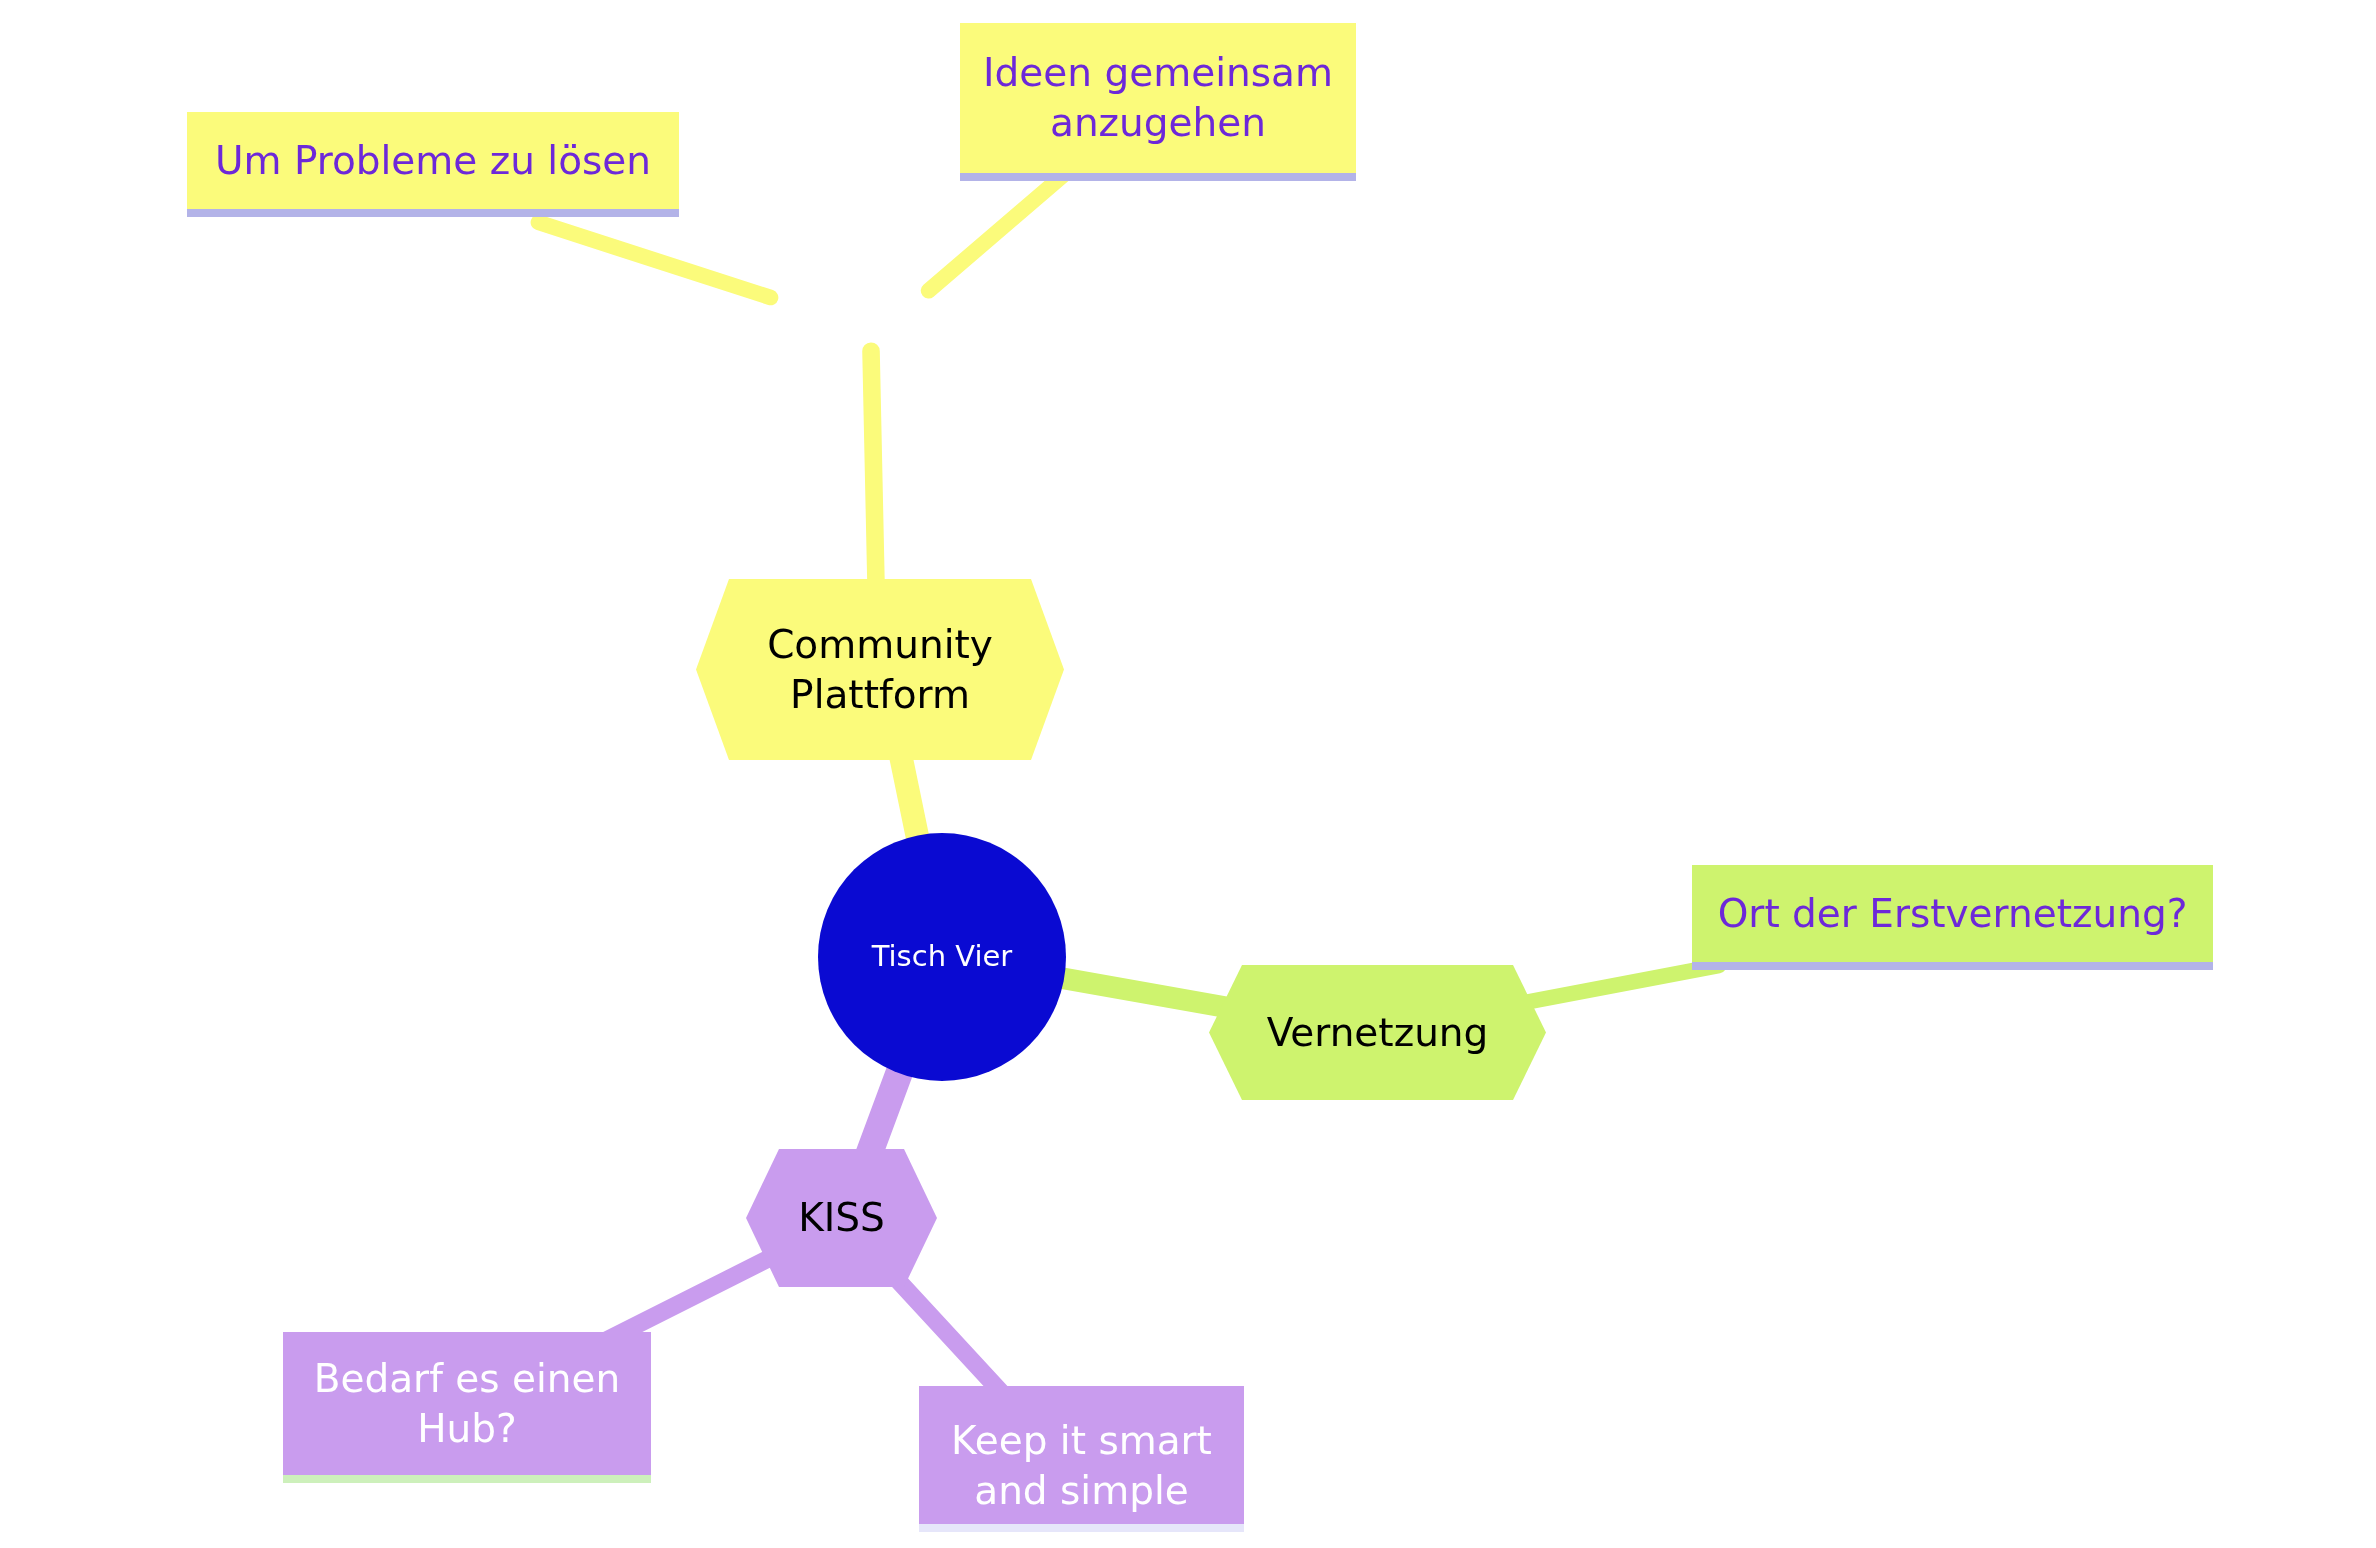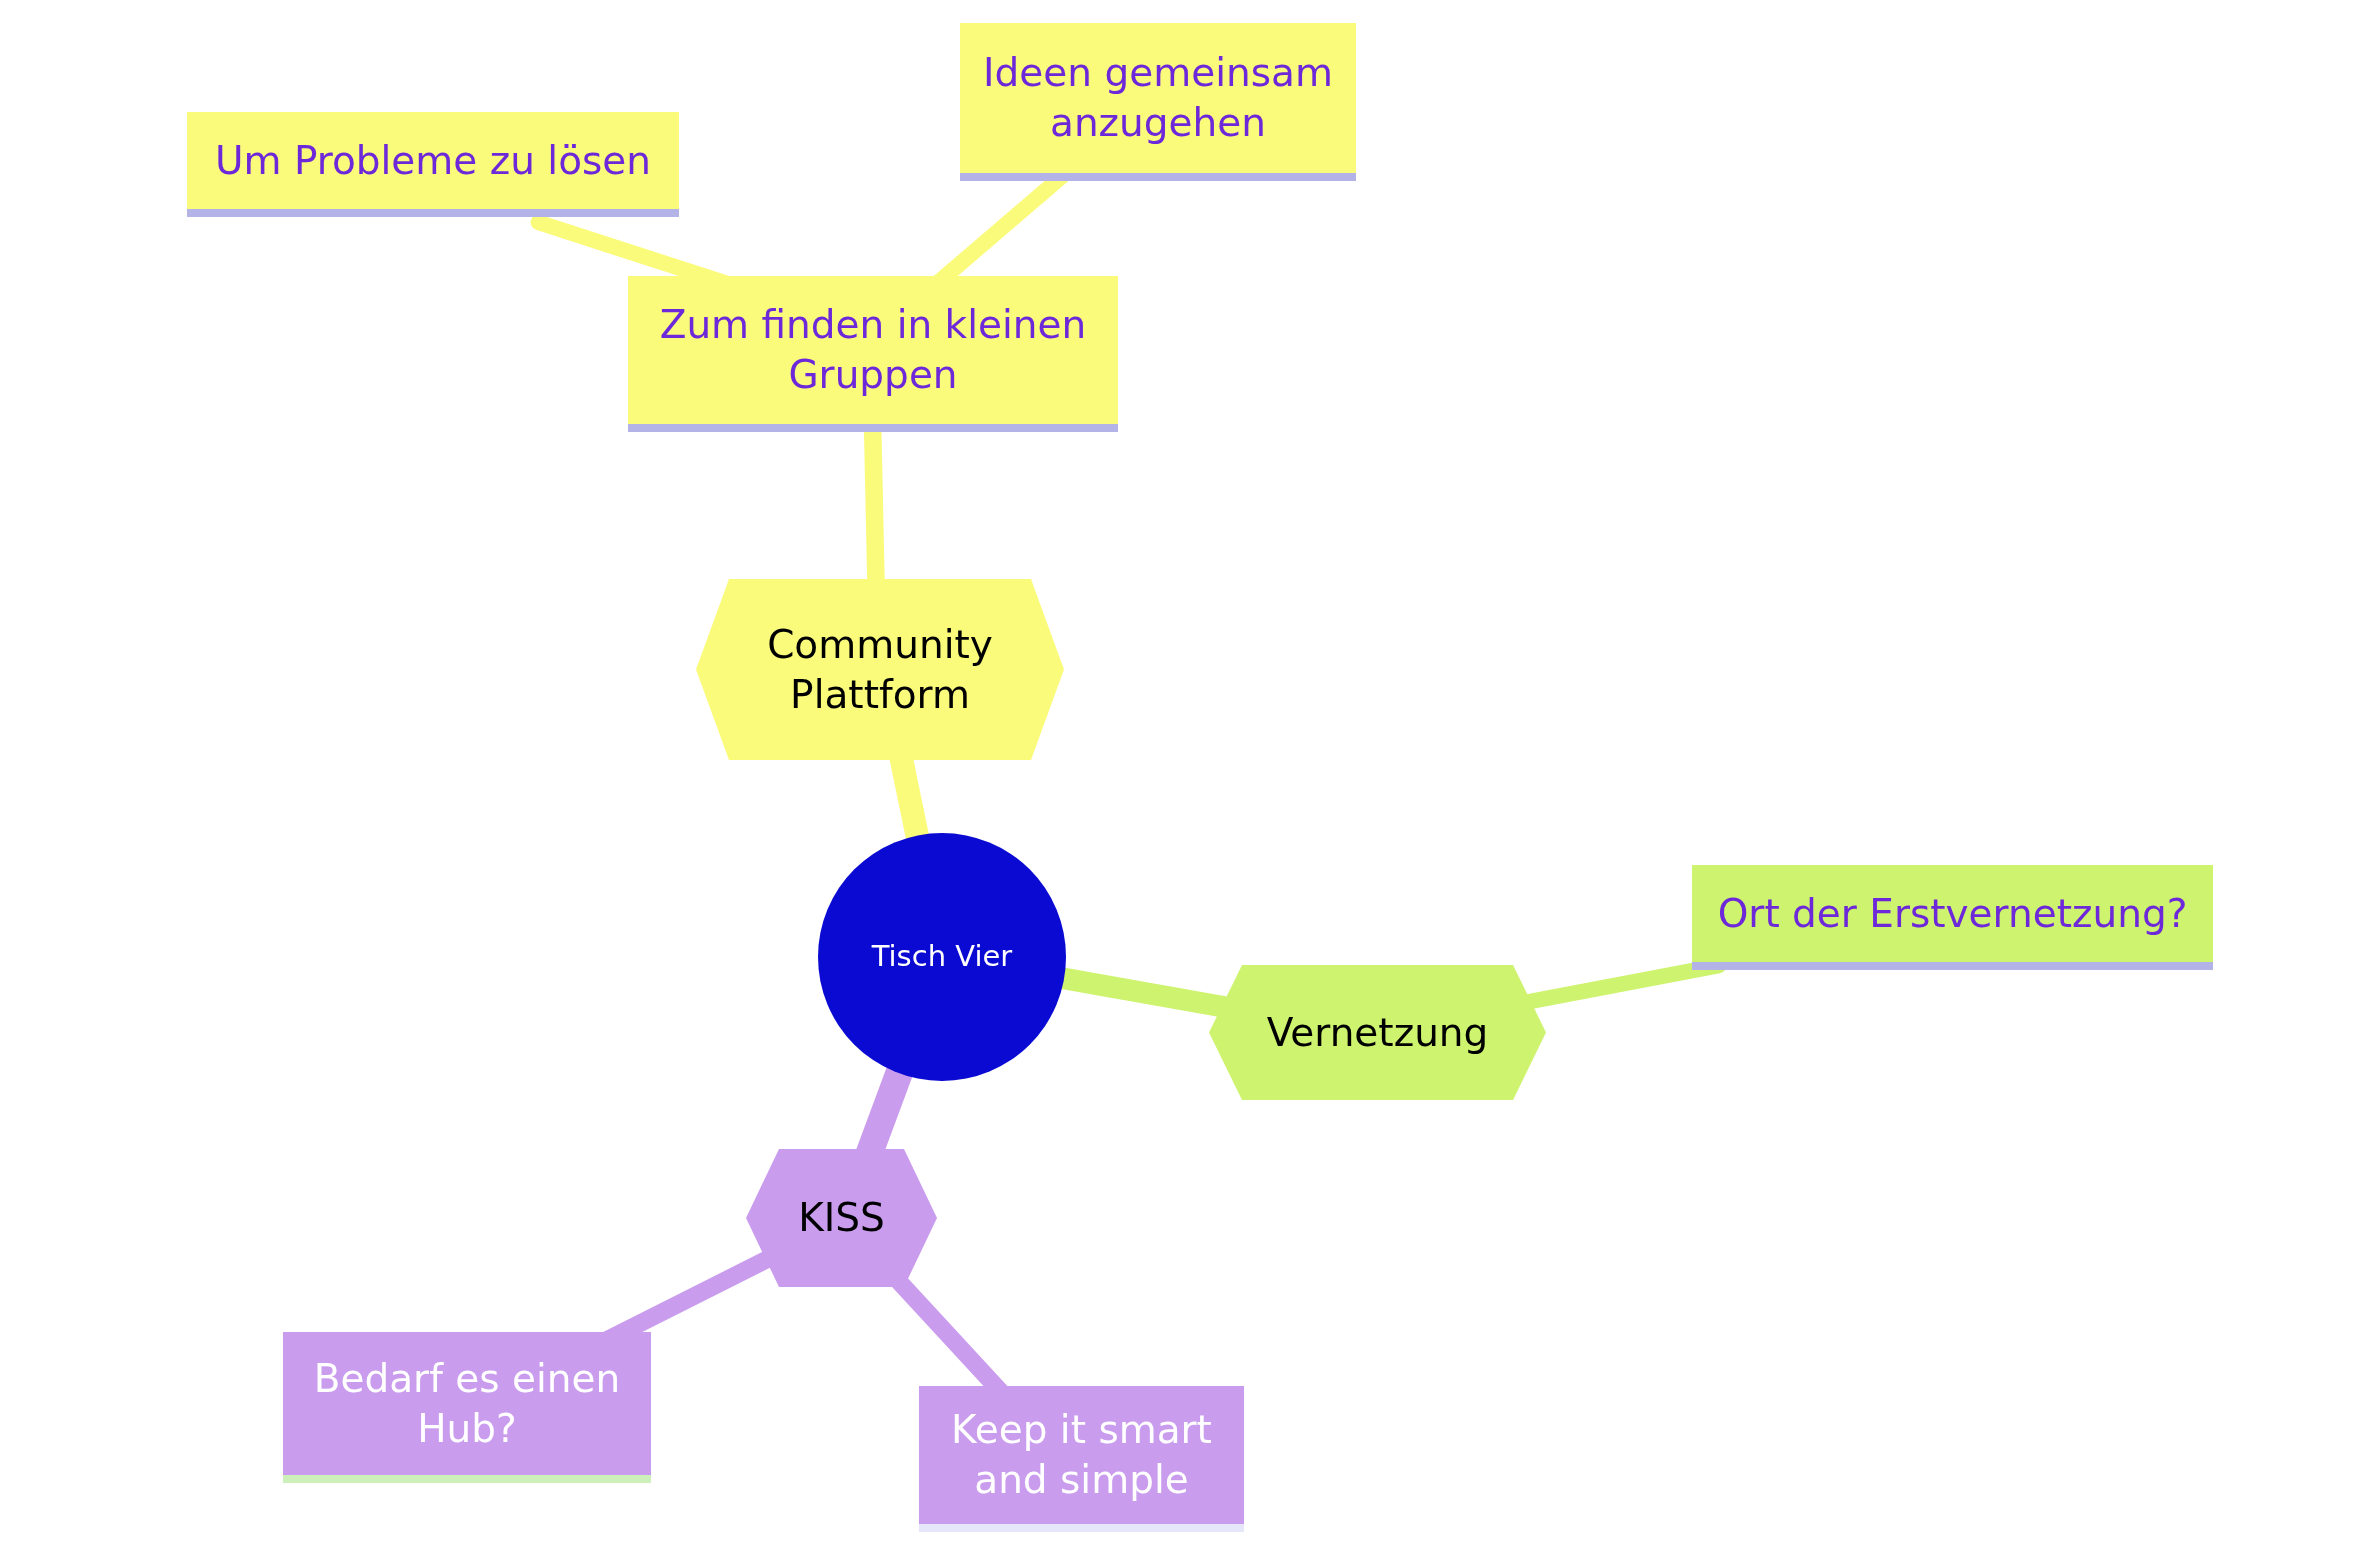--- a/index.html
+++ b/index.html
@@ -52,21 +52,21 @@
   
   #n-um-probleme  { left: 187px;  top: 112px;  width: 492px; height: 105px; justify-content: center; }
   #n-ideen        { left: 960px;  top: 23.4px;   width: 396px; height: 158px; }
   #n-zum-finden   { left: 628px;  top: 276px;  width: 490px; height: 156px; }
   #n-community    { left: 696px;  top: 579px;  width: 368px; height: 181px; }
   #n-root         { left: 818px;  top: 833px; }
   #n-vernetzung   { left: 1209px; top: 965px;  width: 337px; height: 135px; justify-content: center; }
   #n-ort          { left: 1692px; top: 865px;  width: 521px; height: 105px; }
   #n-kiss         { left: 746px;  top: 1149px; width: 191px; height: 138px; padding: 7.8px 19.5px; }
   #n-bedarf       { left: 283px;  top: 1332px; width: 368px; height: 151px; }
-  #n-keep         { left: 919px;  top: 1386px; width: 325px; height: 146px; }
+  #n-keep         { left: 919px;  top: 1386px; width: 325px; height: 146px; align-items: flex-end; }
 </style>
 </head>
 <body>
 
 <div class="canvas">
 
   <svg class="edges" viewBox="0 0 2437 1588" xmlns="http://www.w3.org/2000/svg">
     <line x1="966" y1="981" x2="908" y2="700" stroke-width="24" stroke-linecap="round" stroke="#fbfb7b"></line>
     <line x1="899" y1="640" x2="893" y2="360" stroke-width="18" stroke-linecap="round" stroke="#fbfb7b"></line>
     <line x1="790" y1="305" x2="552" y2="228" stroke-width="16" stroke-linecap="round" stroke="#fbfb7b"></line>
@@ -79,23 +79,20 @@
   </svg>
 
   <div id="n-um-probleme" class="node box fill-yellow u-lavender">
     <span>Um Probleme zu lösen</span>
   </div>
 
   <div id="n-ideen" class="node box fill-yellow u-lavender">
     <span>Ideen gemeinsam anzugehen</span>
   </div>
 
-  <div id="n-zum-finden" class="node box fill-yellow u-lavender">
-    <span>Zum finden in kleinen Gruppen</span>
-  </div>
 
   <div id="n-community" class="node hex fill-yellow">
     <span>Community Plattform</span>
   </div>
 
   <div id="n-root" class="node root-circle">
     <span>Tisch Vier</span>
   </div>
 
   <div id="n-vernetzung" class="node hex fill-green">

